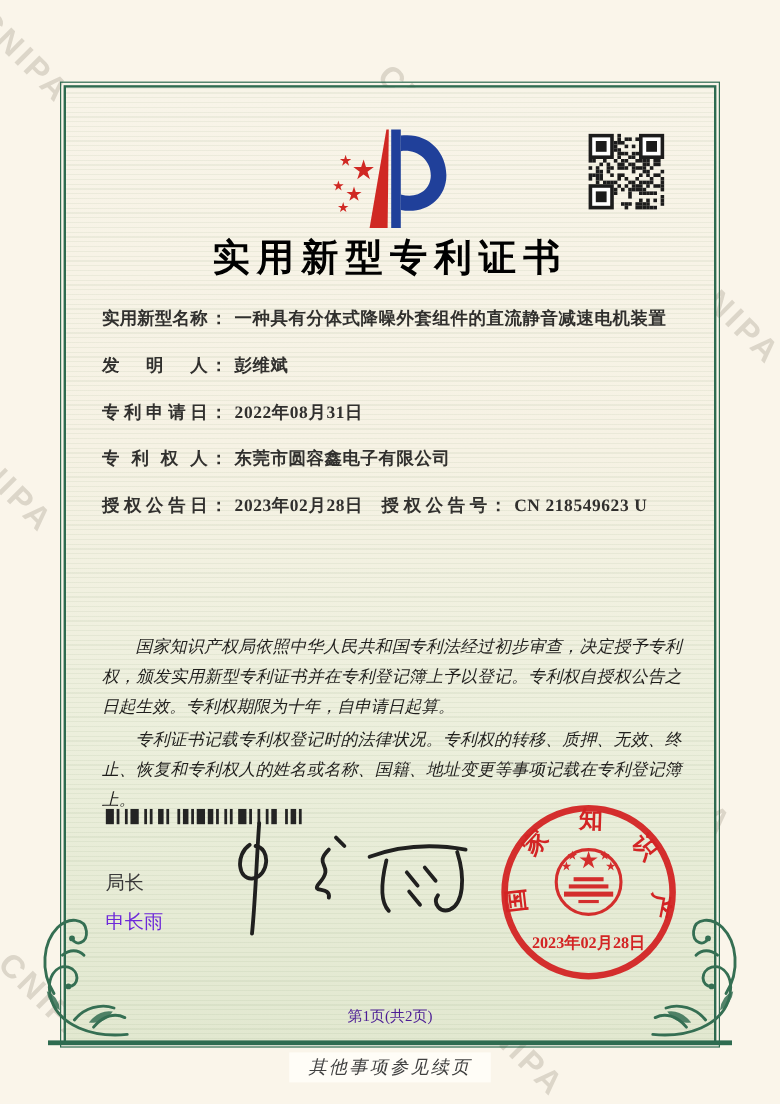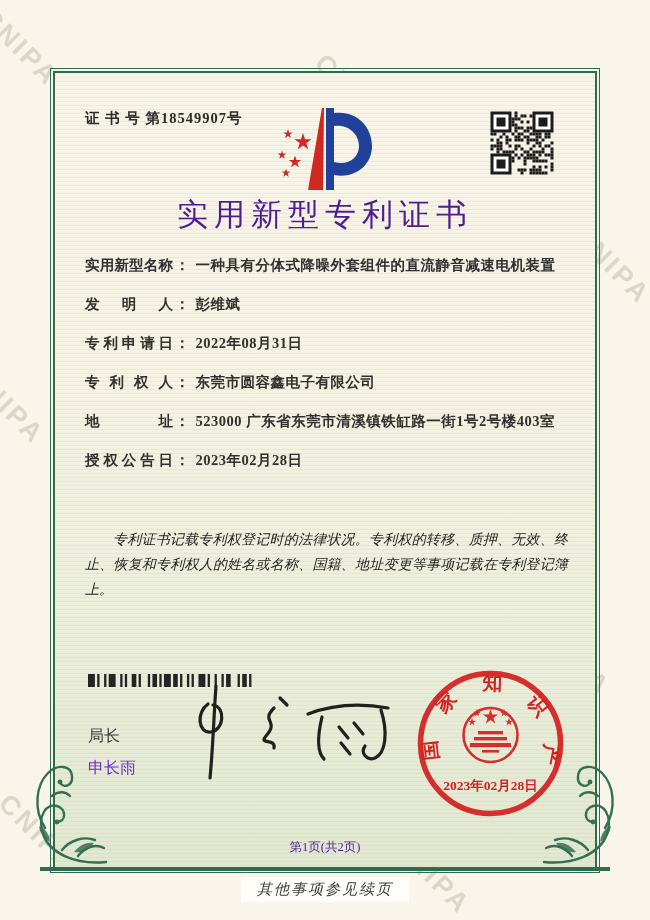--- a/index.html
+++ b/index.html
@@ -17,21 +17,21 @@
         repeating-linear-gradient(180deg, rgba(130,155,115,0.10) 0 1px, rgba(0,0,0,0) 1px 4px),
         linear-gradient(180deg,#f8f4e8 0%,#f6f2e4 38%,#ecefdc 68%,#e2e8d0 100%);}
   .bottom-line{position:absolute;left:40px;top:867px;width:570px;height:4px;background:#2e6b50;z-index:3;}
   .flourish{position:absolute;z-index:4;}
   
   .cert-no{position:absolute;left:85px;top:109px;font-size:14.5px;font-weight:600;
       letter-spacing:1px;z-index:5;}
   .logo{position:absolute;left:276px;top:104px;z-index:5;}
   .qr{position:absolute;left:490px;top:111px;z-index:5;}
   .title{position:absolute;left:0;top:194px;width:100%;text-align:center;font-size:31px;
-      font-weight:normal;letter-spacing:6px;color:#4c1d95;z-index:5;}
+      font-weight:bold;letter-spacing:6px;color:#000000;z-index:5;}
   
   .fields{position:absolute;left:85px;top:256px;width:482px;z-index:5;font-size:14.5px;
       font-weight:600;color:#31302e;}
   .frow{height:39px;position:relative;white-space:nowrap;}
   .flabel{display:inline-block;width:88px;text-align:justify;text-align-last:justify;
       vertical-align:top;}
   .fcolon{display:inline-block;margin:0 6px 0 2px;}
   .fvalue{letter-spacing:0.5px;margin-top:27px;}
   .grant-no{position:absolute;left:233px;top:0;}
   
@@ -95,21 +95,20 @@
       <path d="M48,104 C56,94 66,92 74,96"></path>
     </g>
     <g fill="#356f53">
       <circle cx="27" cy="70" r="2.4"></circle>
         <circle cx="30" cy="30" r="2.4"></circle>
       <path d="M44,100 q9,-11 20,-9 q-7,11 -20,9 Z" opacity="0.85"></path>
       <path d="M20,90 q-10,-6 -11,-16 q10,4 11,16 Z" opacity="0.85"></path>
     </g>
   </svg>
 
-  <div class="cert-no">证 书 号 第18549907号</div>
 
   <svg class="logo" width="100" height="90" viewBox="0 0 100 90">
     <defs>
       <path id="star" d="M0,-1 L0.224,-0.309 0.951,-0.309 0.363,0.118 0.588,0.809 0,0.382 -0.588,0.809 -0.363,0.118 -0.951,-0.309 -0.224,-0.309 Z"></path>
     </defs>
 
     <path fill="#20409a" d="M50,4 L58,4 L58,86 L50,86 Z"></path>
     <path fill="#20409a" d="M58,9 C80,6 96,22 96,42 C96,62 78,75 58,71 L58,58 C72,62 83,54 83,42 C83,29 71,20 58,22 Z"></path>
 
     <path fill="#d02823" d="M46,4 L48,4 L47,86 L32,86 Z"></path>
@@ -286,28 +285,29 @@
     <div class="frow">
       <span class="flabel">发明人</span><span class="fcolon">：</span><span class="fvalue">彭维斌</span>
     </div>
     <div class="frow">
       <span class="flabel">专利申请日</span><span class="fcolon">：</span><span class="fvalue">2022年08月31日</span>
     </div>
     <div class="frow">
       <span class="flabel">专利权人</span><span class="fcolon">：</span><span class="fvalue">东莞市圆容鑫电子有限公司</span>
     </div>
     <div class="frow">
-      <span class="flabel">地址</span><span class="fcolon">：</span><span class="fvalue">523000 广东省东莞市清溪镇铁缸路一街1号2号楼403室</span>
-    </div>
-    <div class="frow">
       <span class="flabel">授权公告日</span><span class="fcolon">：</span><span class="fvalue">2023年02月28日</span>
+      <span class="grant-no">
+        <span class="flabel">授权公告号</span><span class="fcolon">：</span><span class="fvalue">CN 218549623 U</span>
+      </span>
     </div>
   </div>
 
   <div class="paras">
+    <p>国家知识产权局依照中华人民共和国专利法经过初步审查，决定授予专利权，颁发实用新型专利证书并在专利登记簿上予以登记。专利权自授权公告之日起生效。专利权期限为十年，自申请日起算。</p>
     <p>专利证书记载专利权登记时的法律状况。专利权的转移、质押、无效、终止、恢复和专利权人的姓名或名称、国籍、地址变更等事项记载在专利登记簿上。</p>
   </div>
 
   <svg class="barcode" id="barcode" width="168" height="13" viewBox="0 0 168 13">
       <rect x="0" y="0" width="6.904109589041095" height="13" fill="#242424"></rect>
       <rect x="9.205479452054794" y="0" width="2.3013698630136985" height="13" fill="#242424"></rect>
       <rect x="16.10958904109589" y="0" width="2.3013698630136985" height="13" fill="#242424"></rect>
       <rect x="20.712328767123285" y="0" width="6.904109589041095" height="13" fill="#242424"></rect>
       <rect x="32.21917808219178" y="0" width="2.3013698630136985" height="13" fill="#242424"></rect>
       <rect x="36.821917808219176" y="0" width="2.3013698630136985" height="13" fill="#242424"></rect>

